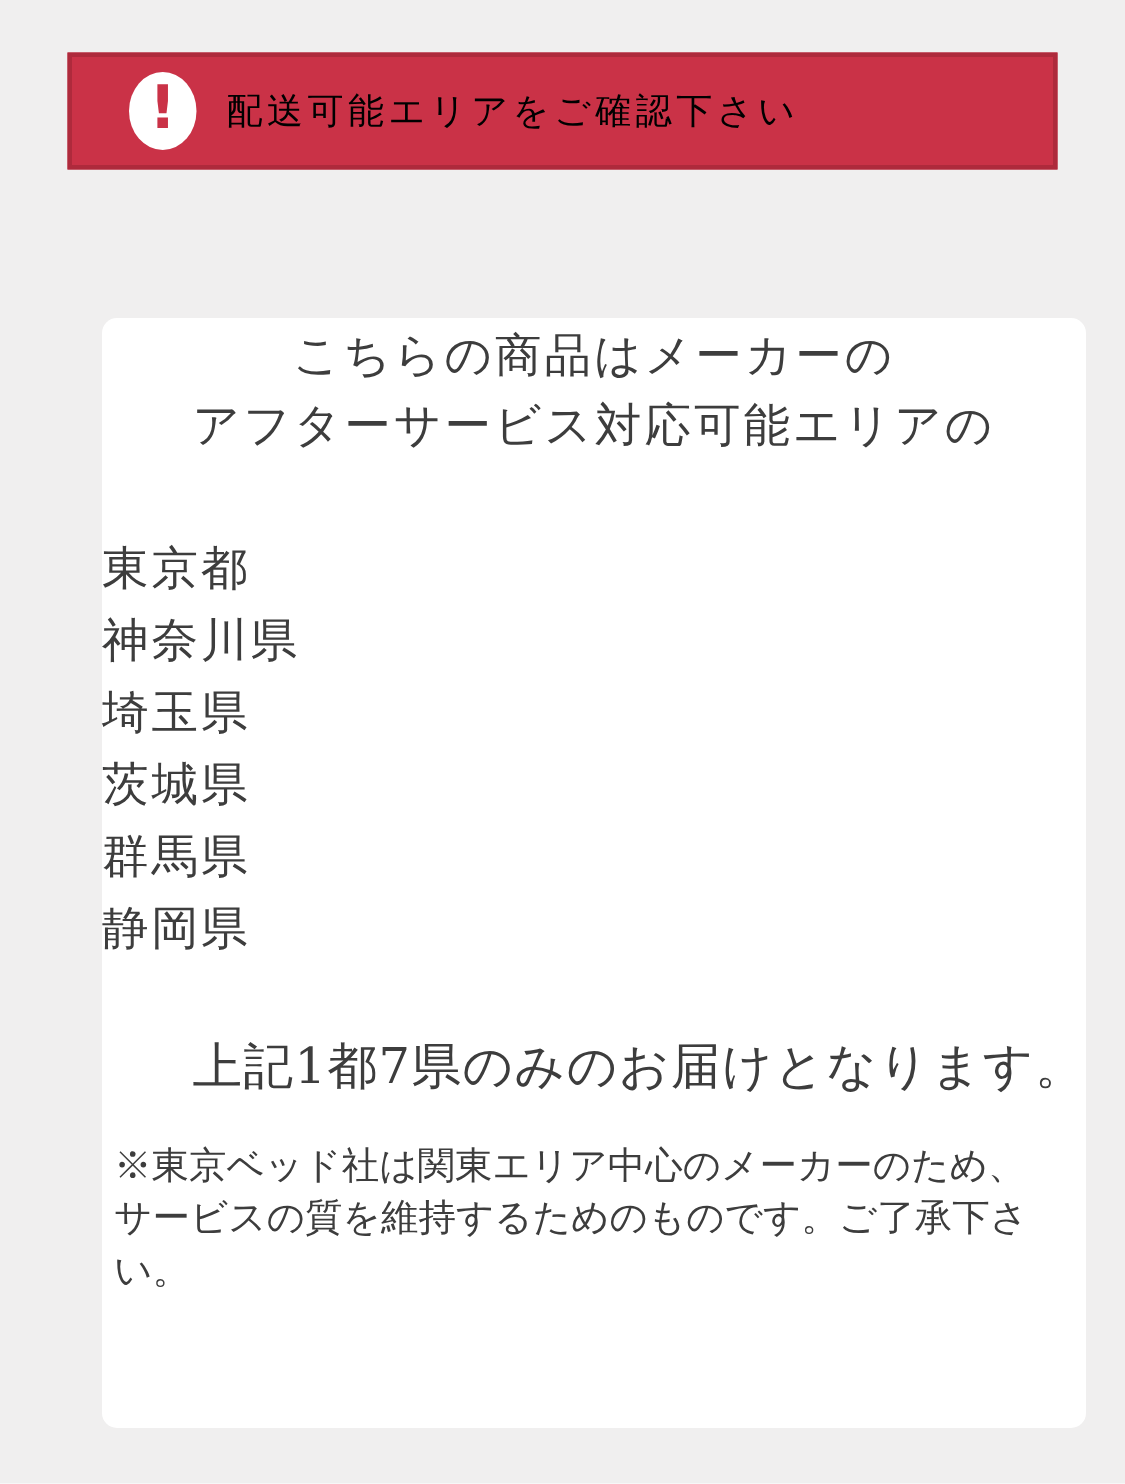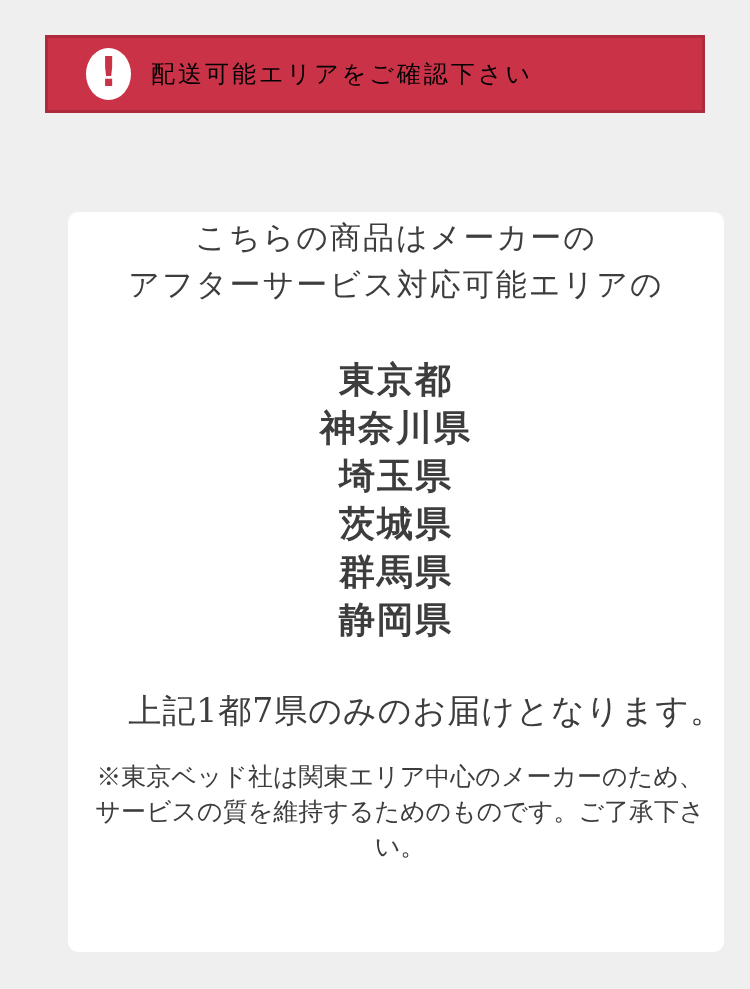--- a/index.html
+++ b/index.html
@@ -71,37 +71,36 @@
     margin-left: 21px;
   }
   .intro {
     text-align: center;
     font-size: 31px;
     line-height: 47px;
     letter-spacing: 2px;
   }
   .pref-list {
     margin-top: 47px;
-    text-align: center;
-    font-size: 36px;
+    text-align: left;
+    font-size: 31px;
     line-height: 48px;
     letter-spacing: 2px;
-    font-weight: bold;
   }
   .delivery-note {
     margin-top: 44px;
     text-align: right;
     font-size: 33px;
     line-height: 48px;
     letter-spacing: 1px;
   }
   .footnote {
     margin-top: 24px;
     padding-left: 8px;
-    text-align: center;
+    text-align: left;
     font-size: 25px;
     line-height: 35px;
     letter-spacing: 0;
   }
 </style>
 </head>
 <body>
 
 <div class="banner">
   <span class="alert-icon">!</span>

